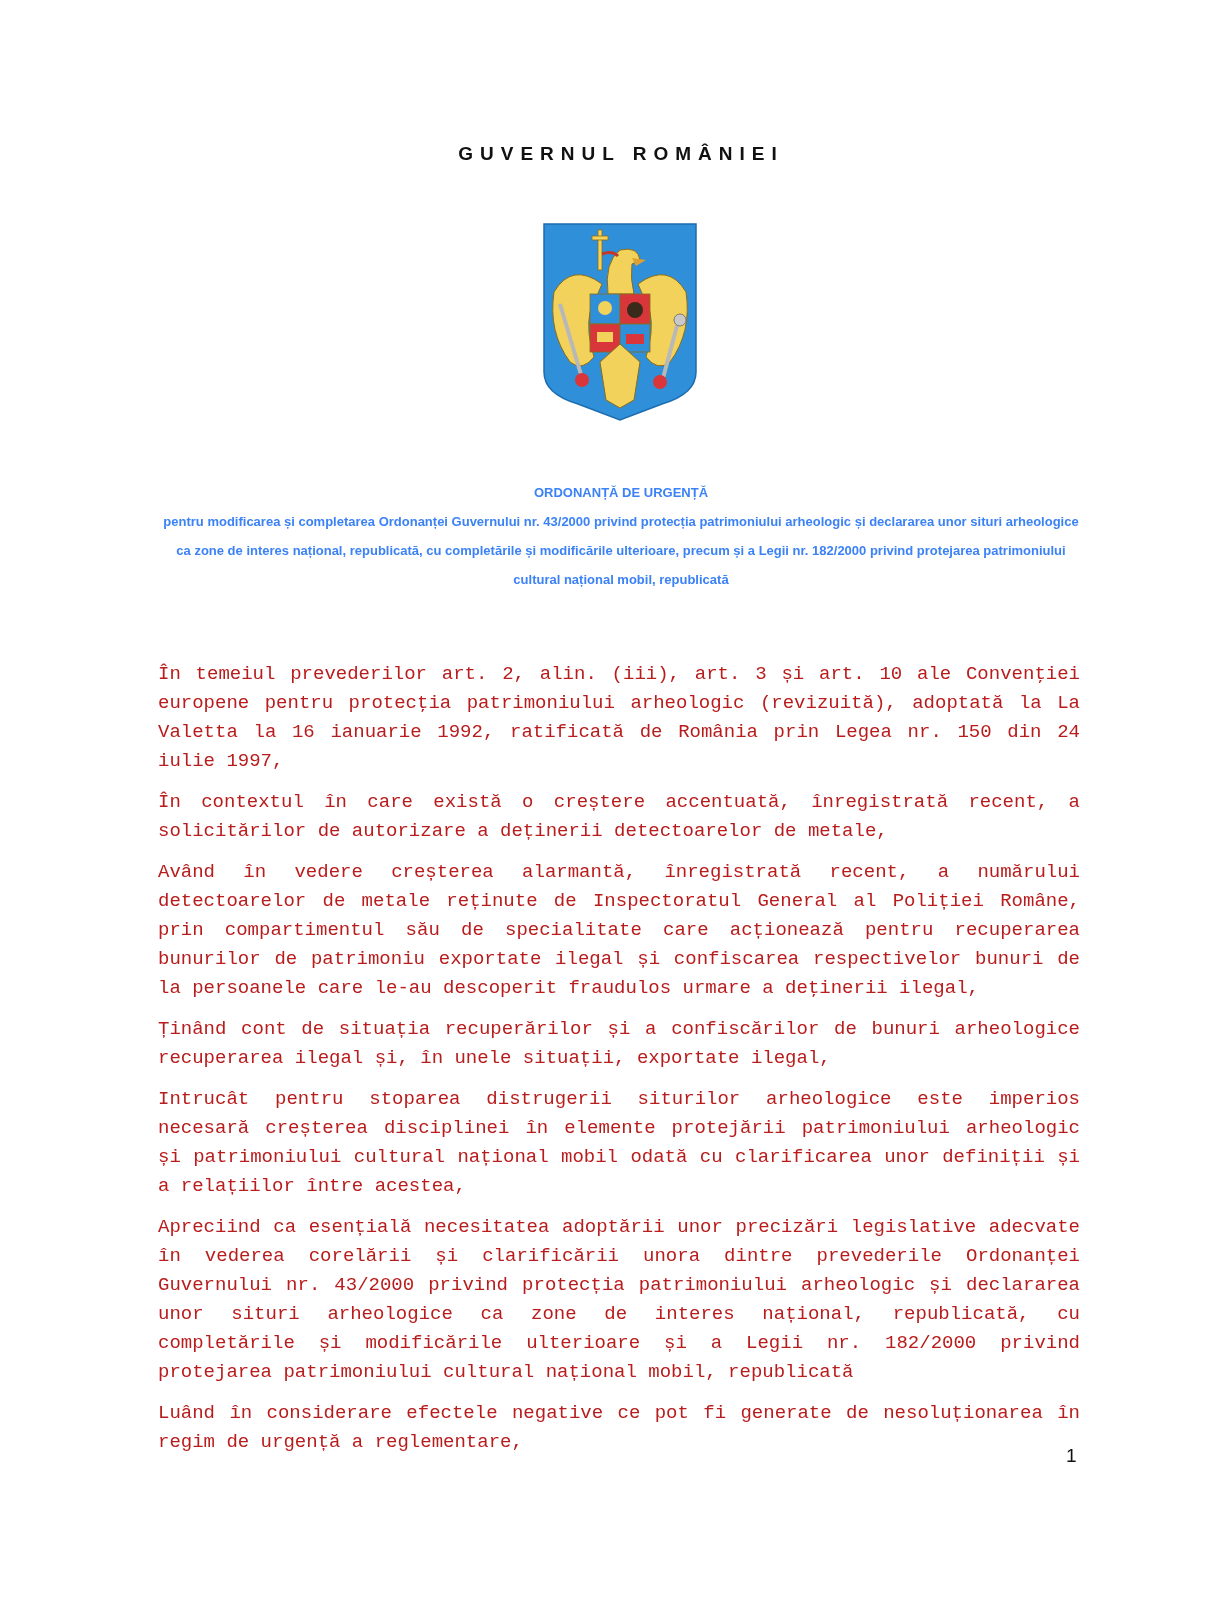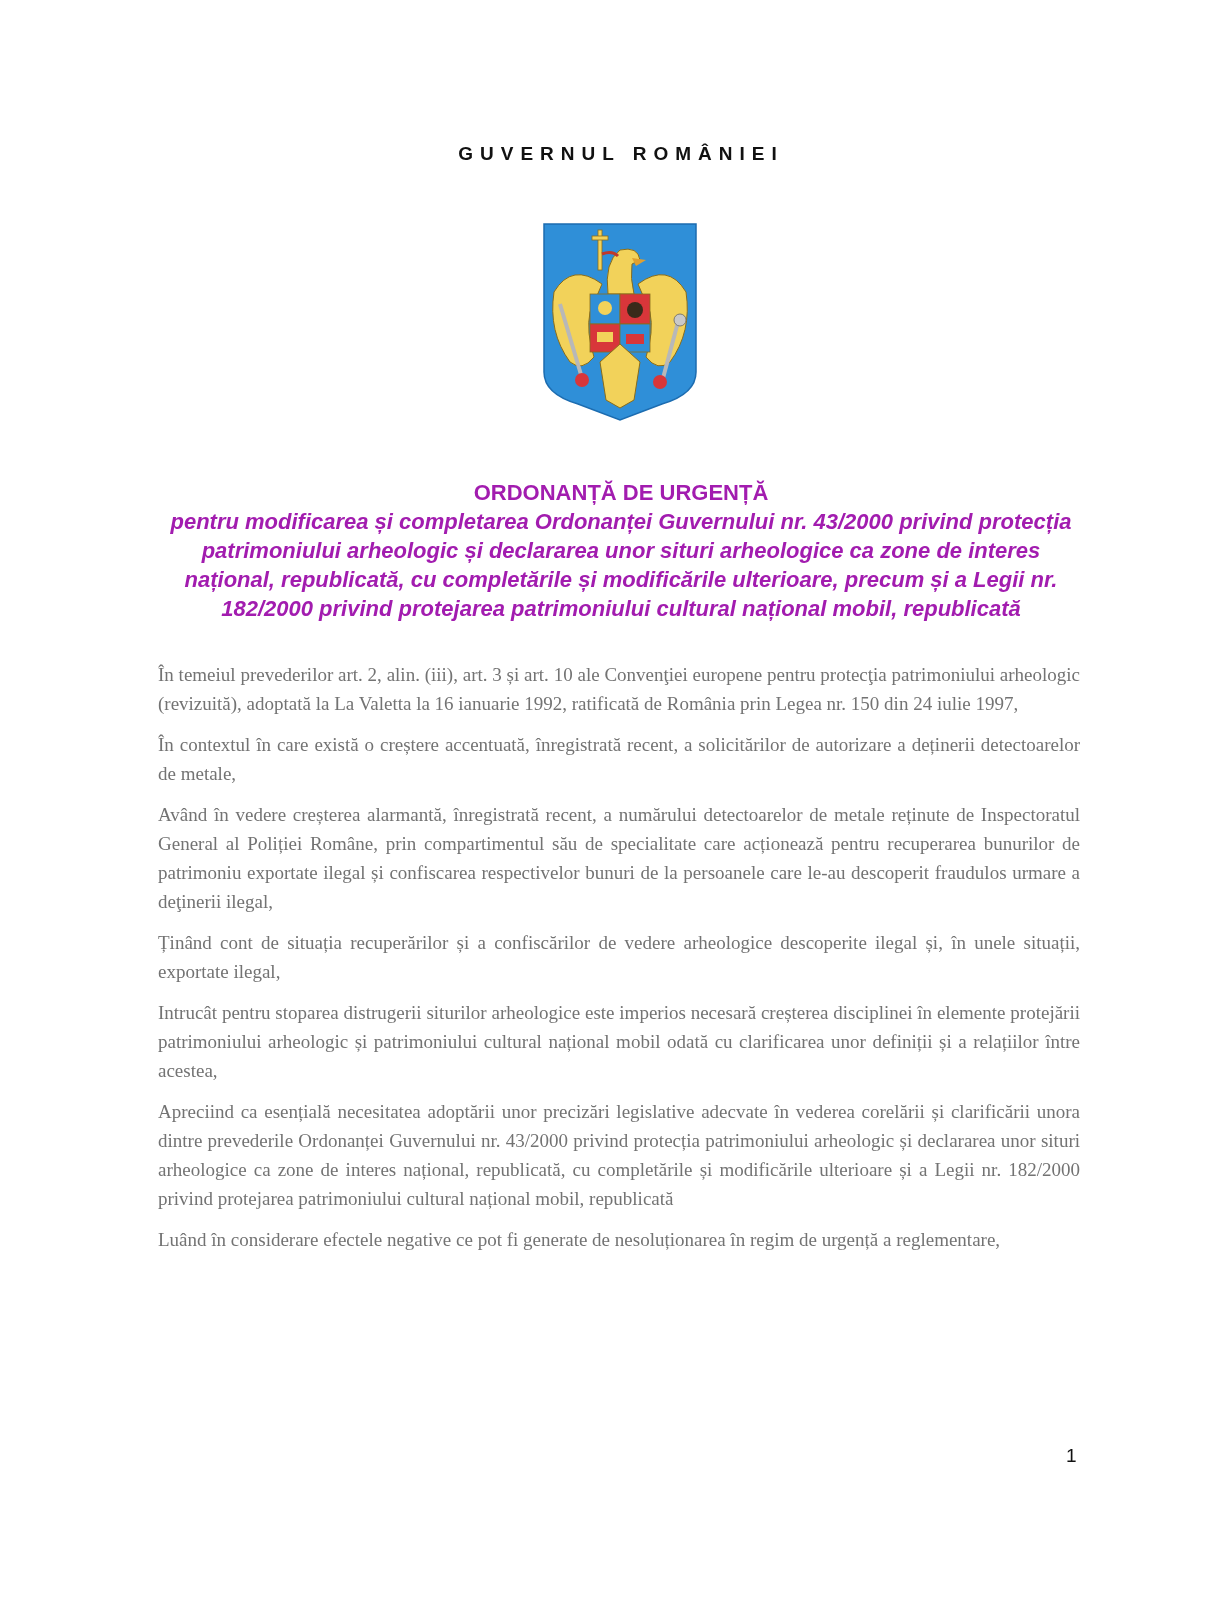--- a/index.html
+++ b/index.html
@@ -1,23 +1,23 @@
 <!DOCTYPE html>
 <html><head>
 <meta charset="utf-8">
 <style>
   html, body { margin: 0; padding: 0; background: #ffffff; }
   body { width: 1230px; height: 1600px; position: relative; overflow: hidden; color: #111; font-family: "Liberation Sans", sans-serif; }
   .page { position: absolute; left: 16px; top: 0; width: 1230px; height: 1600px; background: #fff; }
   .gov-header { position: absolute; top: 143px; left: 0; width: 1210px; text-align: center; font-size: 19px; font-weight: bold; letter-spacing: 7px; color: #111; font-family: "Liberation Sans", sans-serif; }
   .coat { position: absolute; left: 526px; top: 222px; width: 156px; height: 200px; }
-  .title-block { position: absolute; top: 478px; left: 140px; width: 930px; text-align: center; font-weight: bold; font-size: 22px; line-height: 29px; color: #a21caf; font-family: "Liberation Sans", sans-serif; }
+  .title-block { position: absolute; top: 478px; left: 140px; width: 930px; text-align: center; font-weight: bold; font-size: 13px; line-height: 29px; color: #3b82f6; font-family: "Liberation Sans", sans-serif; }
   .title-block .t1 { display: block; }
-  .title-block .t2 { display: block; font-style: italic; }
-  .body { position: absolute; left: 142px; top: 660px; width: 922px; font-size: 19px; line-height: 29px; color: #737373; font-family: Liberation Serif, serif; }
+  .title-block .t2 { display: block; }
+  .body { position: absolute; left: 142px; top: 660px; width: 922px; font-size: 19px; line-height: 29px; color: #b91c1c; font-family: Liberation Mono, monospace; }
   .body p { margin: 0 0 12px 0; text-align: justify; }
   .page-num { position: absolute; left: 1050px; top: 1445px; font-size: 19px; color: #111; font-family: "Liberation Sans", sans-serif; }
 </style>
 </head>
 <body>
 
 <div class="page">
 
   <div class="gov-header">GUVERNUL ROMÂNIEI</div>
 
@@ -58,20 +58,20 @@
 
   <div class="title-block">
     <span class="t1">ORDONANȚĂ DE URGENȚĂ</span>
     <span class="t2">pentru modificarea și completarea Ordonanței Guvernului nr. 43/2000 privind protecția patrimoniului arheologic și declararea unor situri arheologice ca zone de interes național, republicată, cu completările și modificările ulterioare, precum și a Legii nr. 182/2000 privind protejarea patrimoniului cultural național mobil, republicată</span>
   </div>
 
   <div class="body">
     <p>În temeiul prevederilor art. 2, alin. (iii), art. 3 și art. 10 ale Convenţiei europene pentru protecţia patrimoniului arheologic (revizuită), adoptată la La Valetta la 16 ianuarie 1992, ratificată de România prin Legea nr. 150 din 24 iulie 1997,</p>
     <p>În contextul în care există o creștere accentuată, înregistrată recent, a solicitărilor de autorizare a deținerii detectoarelor de metale,</p>
     <p>Având în vedere creșterea alarmantă, înregistrată recent, a numărului detectoarelor de metale reținute de Inspectoratul General al Poliției Române, prin compartimentul său de specialitate care acționează pentru recuperarea bunurilor de patrimoniu exportate ilegal și confiscarea respectivelor bunuri de la persoanele care le-au descoperit fraudulos urmare a deţinerii ilegal,</p>
-    <p>Ținând cont de situația recuperărilor și a confiscărilor de vedere arheologice descoperite ilegal și, în unele situații, exportate ilegal,</p>
+    <p>Ținând cont de situația recuperărilor și a confiscărilor de bunuri arheologice recuperarea ilegal și, în unele situații, exportate ilegal,</p>
     <p>Intrucât pentru stoparea distrugerii siturilor arheologice este imperios necesară creșterea disciplinei în elemente protejării patrimoniului arheologic și patrimoniului cultural național mobil odată cu clarificarea unor definiții și a relațiilor între acestea,</p>
     <p>Apreciind ca esențială necesitatea adoptării unor precizări legislative adecvate în vederea corelării și clarificării unora dintre prevederile Ordonanței Guvernului nr. 43/2000 privind protecția patrimoniului arheologic și declararea unor situri arheologice ca zone de interes național, republicată, cu completările și modificările ulterioare și a Legii nr. 182/2000 privind protejarea patrimoniului cultural național mobil, republicată</p>
     <p>Luând în considerare efectele negative ce pot fi generate de nesoluționarea în regim de urgență a reglementare,</p>
   </div>
 
   <div class="page-num">1</div>
 </div>
 
 </body></html>

